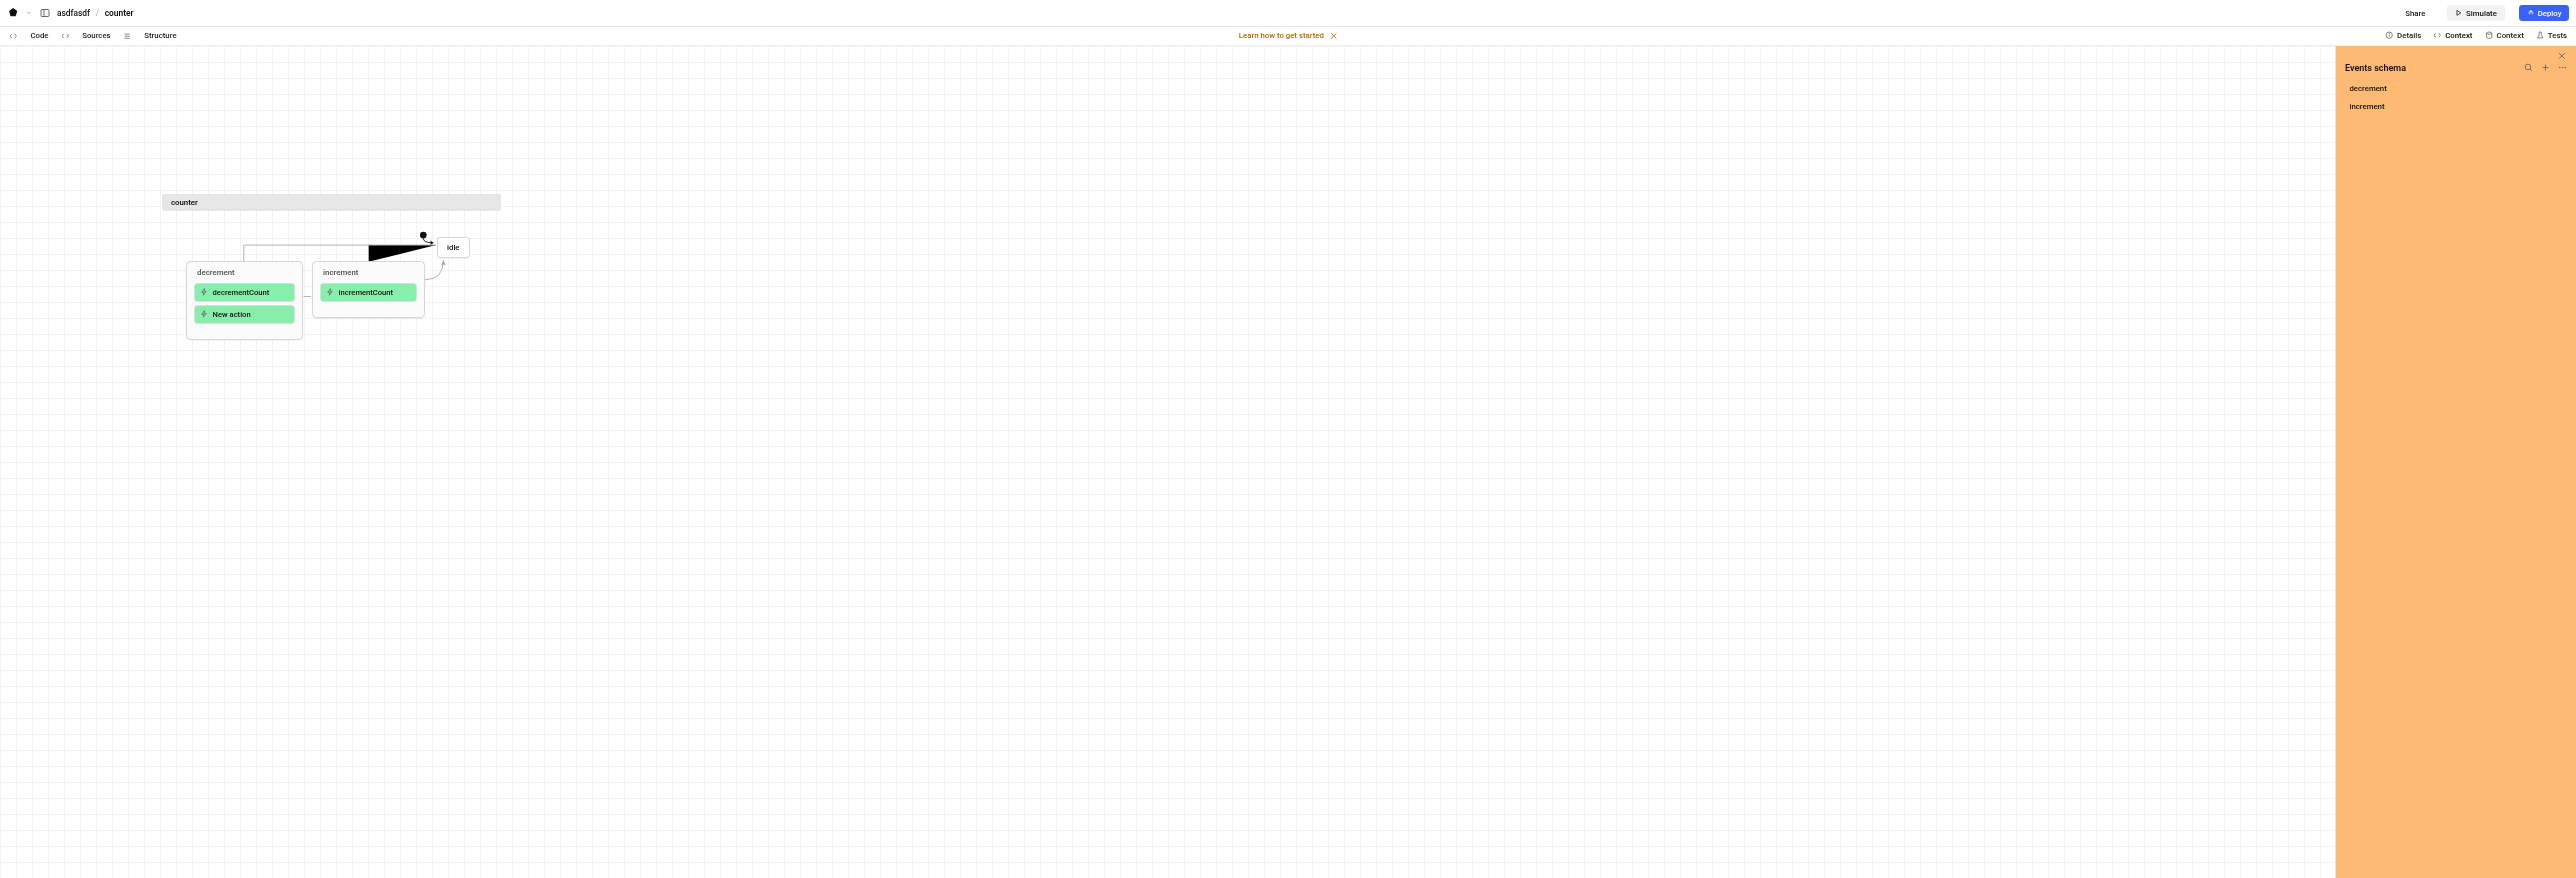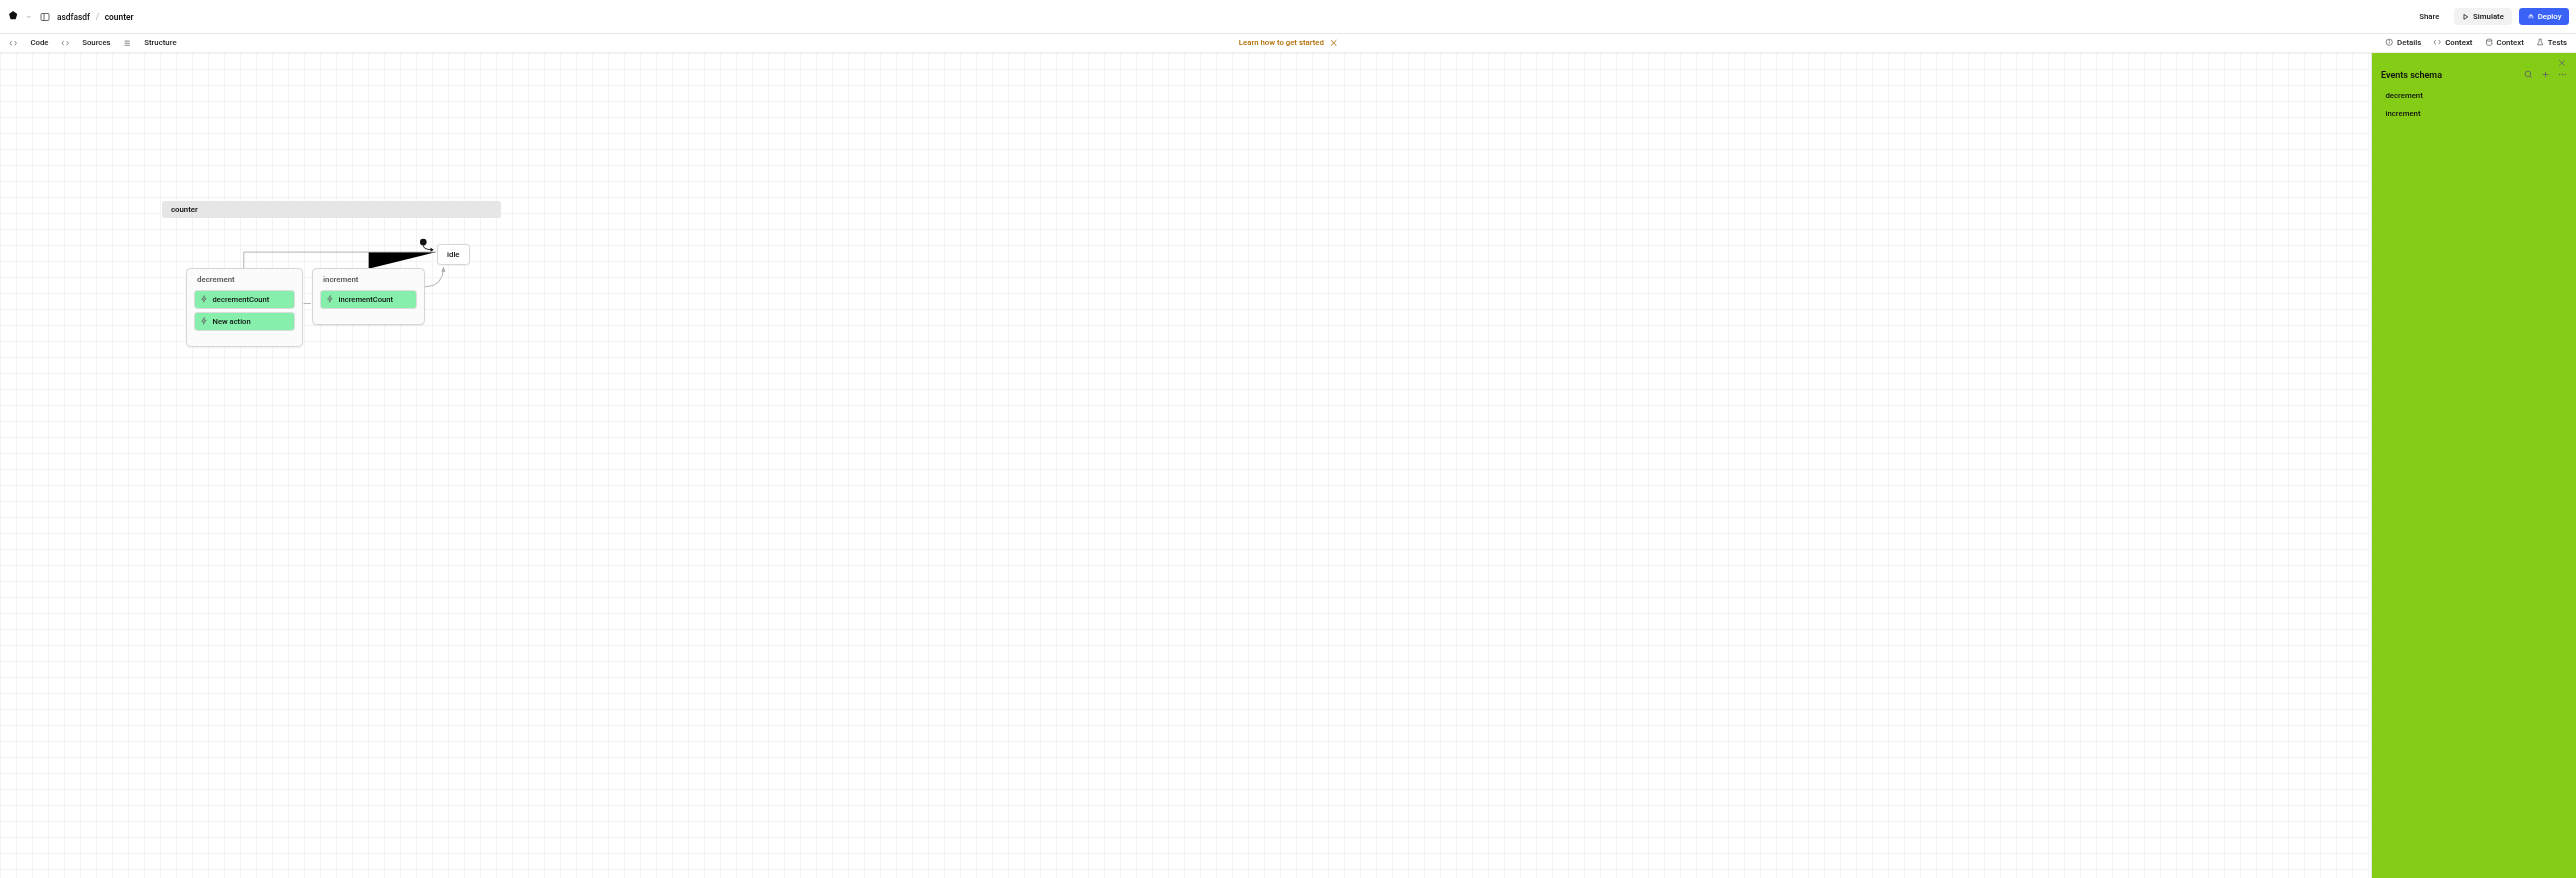--- a/index.html
+++ b/index.html
@@ -1,43 +1,43 @@
 <!DOCTYPE html>
 <html style="font-size:9px"><head>
 <meta charset="utf-8">
 <style>
 *{box-sizing:border-box;margin:0;padding:0;font-family:-apple-system,BlinkMacSystemFont,"Segoe UI",Roboto,sans-serif}
 body{background:#fff;color:#111;font-size:7.8px;overflow:hidden}
 .app{display:flex;flex-direction:column;height:100vh}
-.top-bar{display:flex;align-items:center;height:34px;padding:0 6.7px;border-bottom:0.6px solid #e5e5e5;gap:4.5px}
+.top-bar{display:flex;align-items:center;height:27px;padding:0 6.7px;border-bottom:0.6px solid #e5e5e5;gap:4.5px}
 .logo{width:13.4px;height:13.4px;display:flex;align-items:center;justify-content:center}
 .chev{width:5.6px;height:5.6px;margin-left:1.1px;color:#999}
 .panel-toggle{width:11.2px;height:11.2px;margin-left:3.4px;margin-right:2.2px;display:flex;align-items:center;justify-content:center;color:#555;cursor:pointer}
 .crumb{display:flex;align-items:center;gap:5.6px;font-size:8.4px}
 .crumb a{font-weight:500;color:#111}
 .crumb .sep{color:#aaa}
 .crumb .cur{font-weight:600}
 .spacer{flex:1}
-.top-actions{display:flex;align-items:flex-end;gap:7px}
+.top-actions{display:flex;align-items:flex-end;gap:14px}
 .btn{display:flex;align-items:center;gap:3.4px;padding:3.9px 7.8px;border-radius:3.4px;font-size:7.8px;font-weight:500;cursor:pointer;border:none;background:transparent}
 .btn-share{color:#111}
 .btn-sim{background:#f2f2f2;color:#111}
 .btn-deploy{background:#3b62f6;color:#fff}
 .sub-bar{display:flex;align-items:center;height:18.5px;padding:0 9px;border-bottom:0.6px solid #eee;gap:12.3px;position:relative}
 .tab{display:flex;align-items:center;gap:13px;font-size:7.8px;color:#222;cursor:pointer;font-weight:500}
 .tab .ico,.rtab .ico{width:8.4px;height:8.4px;color:#666}
 .sub-center{position:absolute;left:50%;transform:translateX(-50%);display:flex;align-items:center;gap:5.6px}
 .learn{color:#b06a00;font-size:7.8px;font-weight:500}
 .close-learn{width:7.8px;height:7.8px;color:#b06a00;cursor:pointer}
 .sub-right{margin-left:auto;display:flex;align-items:center;gap:12.3px}
 .rtab{display:flex;gap:3.4px;font-size:7.8px;color:#222;cursor:pointer;font-weight:500}
 .rtab.active{font-weight:600}
 .main{flex:1;display:flex;min-height:0}
 .canvas-wrap{flex:1;position:relative;background-image:linear-gradient(#f3f3f3 0.6px,transparent 0.6px),linear-gradient(90deg,#f3f3f3 0.6px,transparent 0.6px);background-size:16px 16px;overflow:hidden}
-.side{width:205px;border-left:0.6px solid #e5e5e5;background:#84cc16;display:flex;flex-direction:column;position:relative}
+.side{width:241px;border-left:0.6px solid #e5e5e5;background:#fdba74;display:flex;flex-direction:column;position:relative}
 .side-close{position:absolute;top:6.7px;right:9px;width:9px;height:9px;color:#666;cursor:pointer}
 .side-head{display:flex;align-items:center;padding:17px 9px 6.7px;gap:4.5px}
 .side-title{font-size:9px;font-weight:600;flex:1}
 .side-icons{display:flex;align-items:center;gap:7.8px;color:#666}
 .side-icons .ib{width:9px;height:9px;cursor:pointer;display:flex;align-items:center;justify-content:center}
 .ev-item{padding:4.5px 13.4px;font-size:7.8px;font-weight:500;cursor:pointer}
 .canvas{position:absolute;inset:0}
 .state-label{position:absolute;left:162px;top:148px;width:339px;height:17.3px;background:#e6e6e6;border-radius:2.2px;display:flex;align-items:center;padding:0 9px;font-weight:600;font-size:7.8px}
 .svg-layer{position:absolute;inset:0;pointer-events:none}
 .idle-node{position:absolute;left:437px;top:191px;background:#fff;border:0.6px solid #d6d6d6;border-radius:3.4px;padding:5px 9px;font-size:7.8px;font-weight:500;box-shadow:0 0.6px 1.1px rgba(0,0,0,0.05)}

